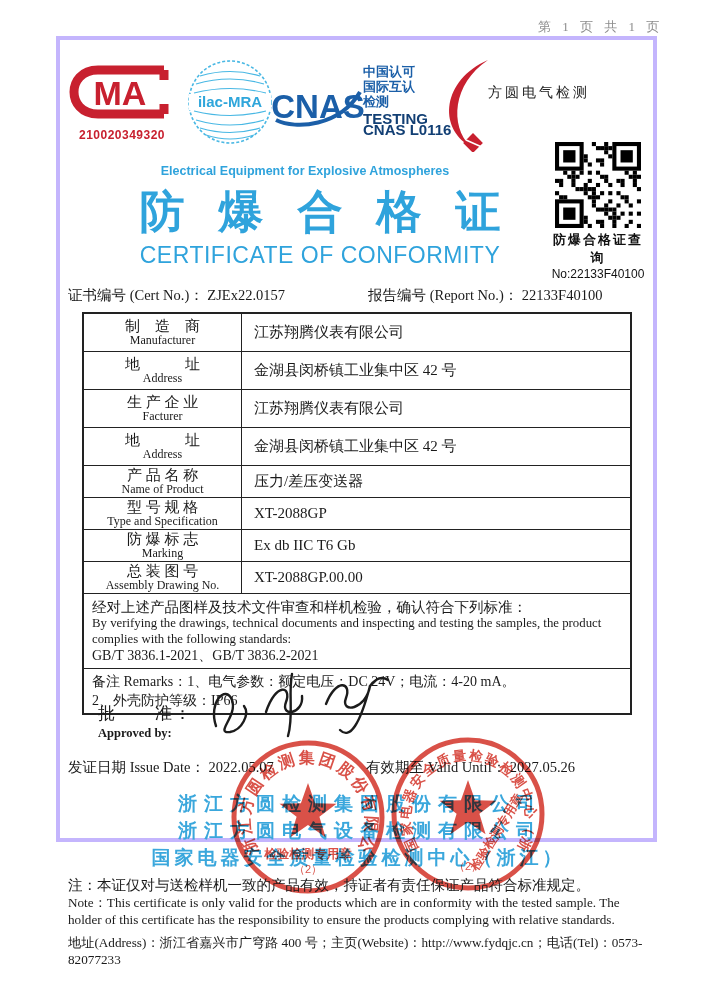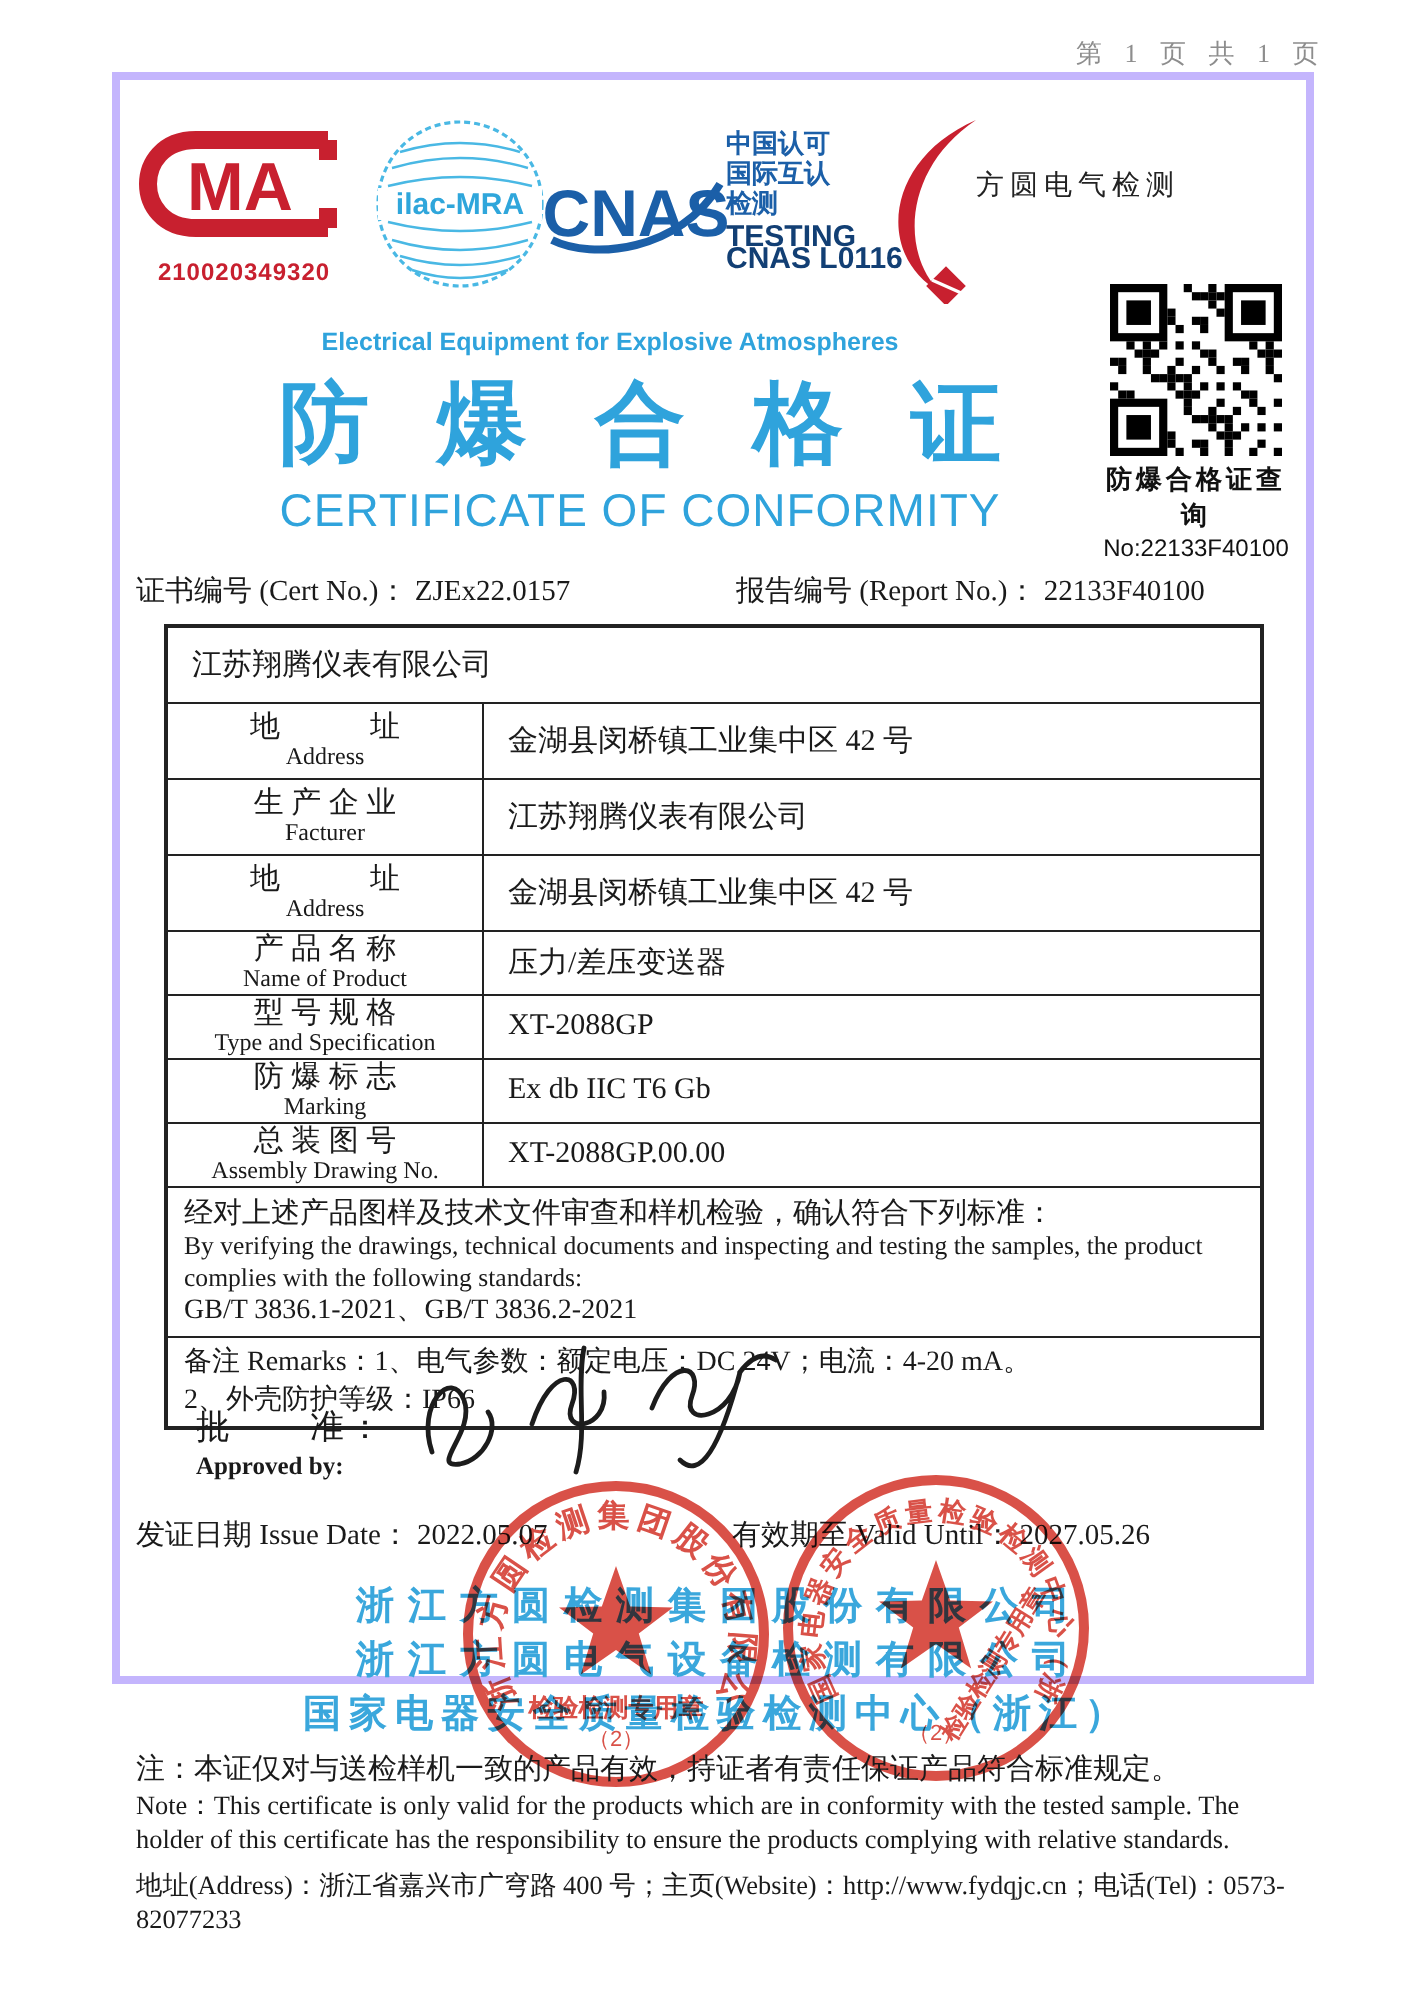--- a/index.html
+++ b/index.html
@@ -271,20 +271,24 @@
         <span>ZJEx22.0157</span>
       </div>
       <div class="right">
         <span>报告编号 (Report No.)：</span>
         <span>22133F40100</span>
       </div>
     </div>
 
     <div class="abs cert-table">
       <div class="tr tr-a">
+        <div class="th">
+            <div class="cn">制　造　商</div>
+                        <div class="en">Manufacturer</div>
+          </div>
         <div class="td">江苏翔腾仪表有限公司</div>
       </div>
       <div class="tr tr-a">
         <div class="th">
             <div class="cn">地　　　址</div>
                         <div class="en">Address</div>
           </div>
         <div class="td">金湖县闵桥镇工业集中区 42 号</div>
       </div>
       <div class="tr tr-a">

